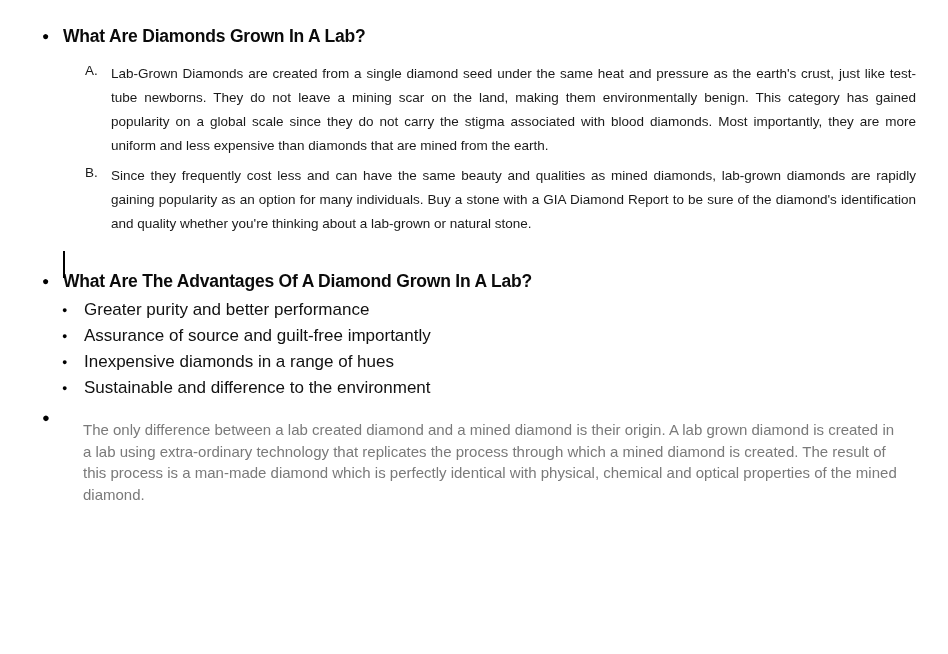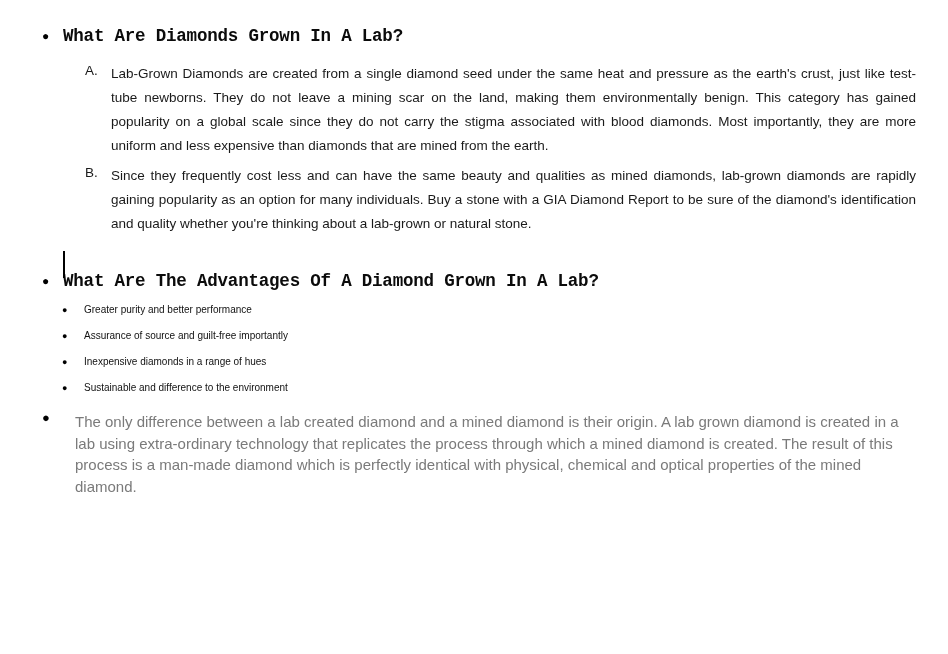--- a/index.html
+++ b/index.html
@@ -28,21 +28,20 @@
     font-size: 12px;
     line-height: 22px;
     color: #000;
   }
   .heading-text {
     font-size: 17.5px;
     font-weight: bold;
     line-height: 22px;
     letter-spacing: -0.2px;
     color: #0b0b0b;
-    font-family: Liberation Mono, monospace;
   }
   .heading-1 { margin-top: 25px; }
   .heading-2 { margin-top: 31px; }
 
   
   .lettered-list {
     margin: 12px 29px 0 85px;
   }
   .lettered-item { display: flex; }
   .lettered-item .letter-label {
@@ -85,39 +84,39 @@
     align-items: flex-start;
     line-height: 26px;
   }
   .bullet-item .bullet {
     flex: 0 0 22px;
     font-size: 9px;
     line-height: 26px;
     color: #000;
   }
   .bullet-item .bullet-text {
-    font-size: 10px;
+    font-size: 17px;
     line-height: 26px;
     color: #111;
   }
 
   
   .note-row {
     display: flex;
     align-items: flex-start;
     margin: 6px 34px 0 42px;
   }
   .note-row .bullet {
     flex: 0 0 29px;
     font-size: 13px;
     line-height: 21.5px;
     color: #000;
   }
   .note-text {
-    margin: 4px;
+    margin: 12px;
     font-size: 15px;
     line-height: 21.5px;
     color: #7a7a7a;
   }
 </style>
 </head>
 <body>
 
 <div class="doc">
 

